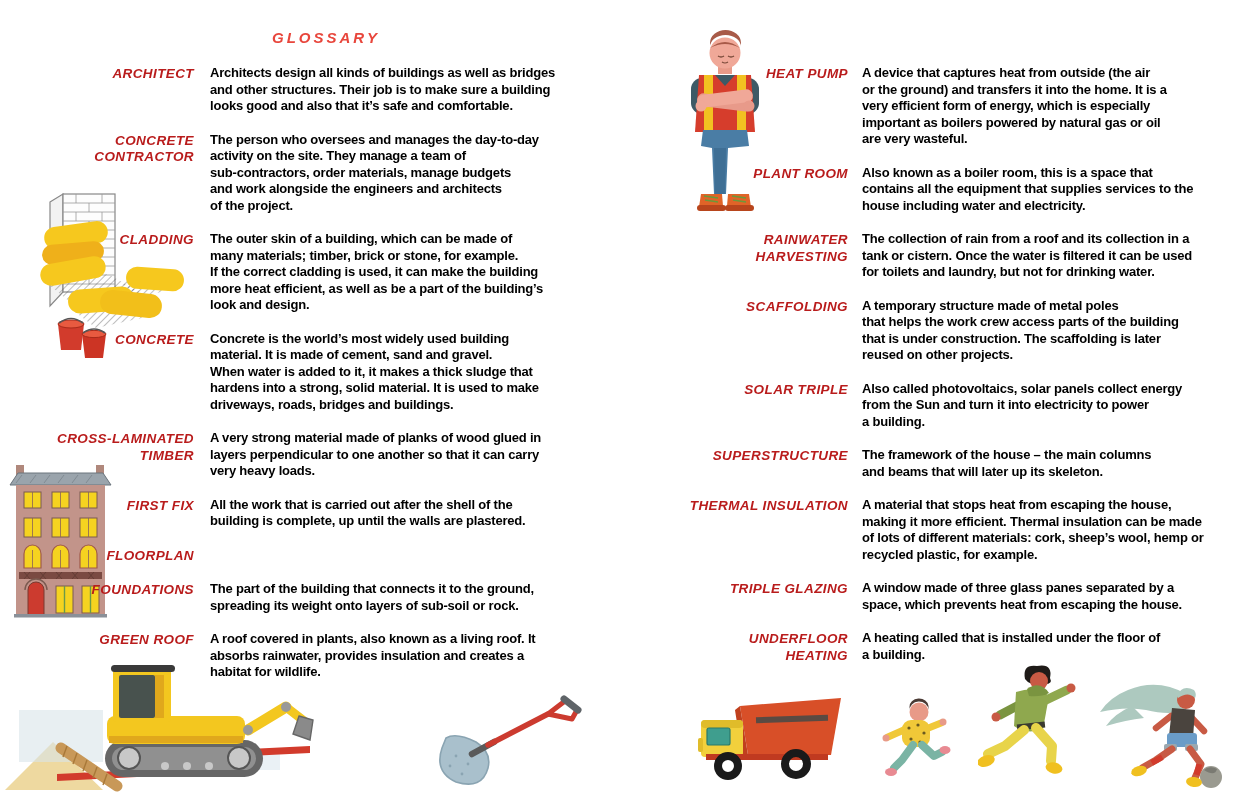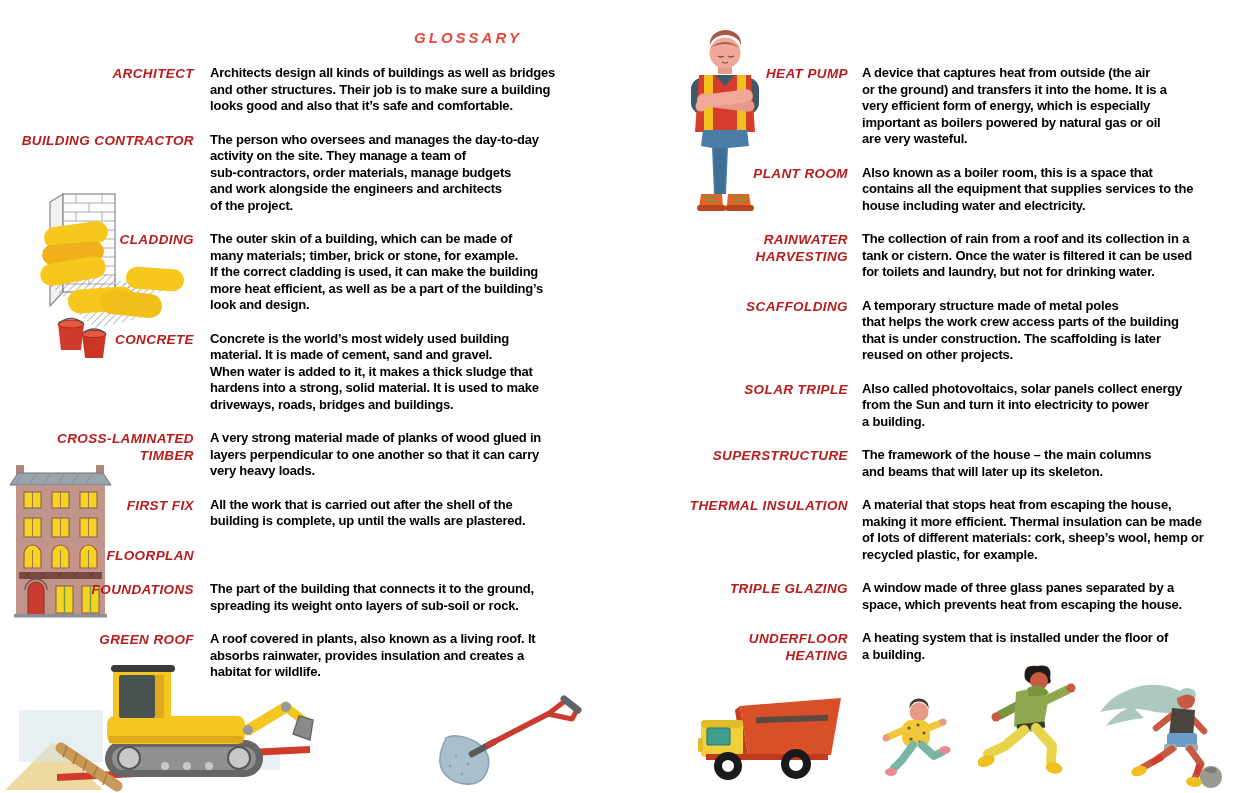--- a/index.html
+++ b/index.html
@@ -6,21 +6,21 @@
   html,body { width:1247px; height:793px; }
   body {
     position:relative; overflow:hidden; background:#ffffff;
     font-family:"Liberation Sans", sans-serif;
   }
   .page-col { position:absolute; top:30px; }
   #left-page  { left:14px;  width:650px; }
   #right-page { left:688px; width:555px; padding-top:35px; }
   .glossary-title {
     font:italic 700 15px/15px "Liberation Sans", sans-serif;
-    color:#e8463c; letter-spacing:3px; margin:0 0 20px 258px;text-align:center;
+    color:#e8463c; letter-spacing:3px; margin:0 0 20px 258px;
   }
   .entry { display:flex; margin-bottom:17px; position:relative; z-index:2; }
   .term {
     flex:0 0 auto; text-align:right;
     font:italic 700 13.5px/16.5px "Liberation Sans", sans-serif;
     color:#b91c1c; letter-spacing:.4px; padding-top:1px;
   }
   #left-page  .term { width:180px; margin-right:16px; }
   #right-page .term { width:160px; margin-right:14px; }
   .def {
@@ -45,21 +45,21 @@
 <div class="page-col" id="left-page">
   <div class="glossary-title">GLOSSARY</div>
 
   <div class="entry">
     <div class="term">ARCHITECT</div>
     <div class="def">Architects design all kinds of buildings as well as bridges
 and other structures. Their job is to make sure a building
 looks good and also that it’s safe and comfortable.</div>
   </div>
   <div class="entry">
-    <div class="term">BUILDING CONTRACTOR</div>
+    <div class="term">CONCRETE CONTRACTOR</div>
     <div class="def">The person who oversees and manages the day-to-day
 activity on the site. They manage a team of
 sub-contractors, order materials, manage budgets
 and work alongside the engineers and architects
 of the project.</div>
   </div>
   <div class="entry">
     <div class="term">CLADDING</div>
     <div class="def">The outer skin of a building, which can be made of
 many materials; timber, brick or stone, for example.
@@ -148,21 +148,21 @@
 of lots of different materials: cork, sheep’s wool, hemp or
 recycled plastic, for example.</div>
   </div>
   <div class="entry">
     <div class="term">TRIPLE GLAZING</div>
     <div class="def">A window made of three glass panes separated by a
 space, which prevents heat from escaping the house.</div>
   </div>
   <div class="entry">
     <div class="term">UNDERFLOOR HEATING</div>
-    <div class="def">A heating system that is installed under the floor of
+    <div class="def">A heating called that is installed under the floor of
 a building.</div>
   </div>
 </div>
 
 <div class="illus" id="illus-cladding">
   <svg viewBox="0 0 195 195">
     <defs>
       <pattern id="hatch" width="5" height="5" patternUnits="userSpaceOnUse" patternTransform="rotate(45)">
         <line x1="0" y1="0" x2="0" y2="5" stroke="#555" stroke-width="0.9"></line>
       </pattern>

